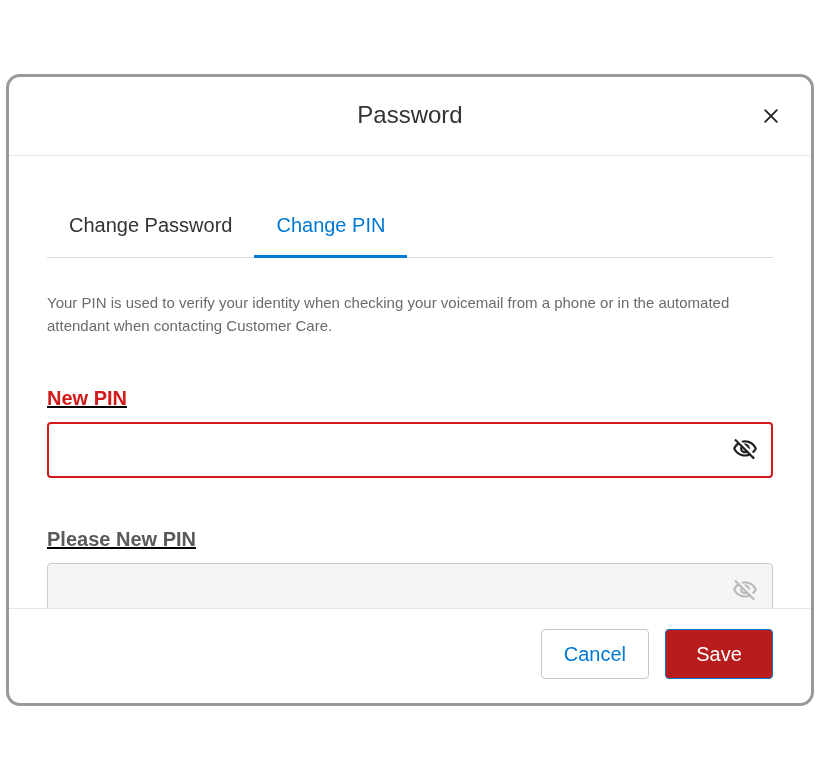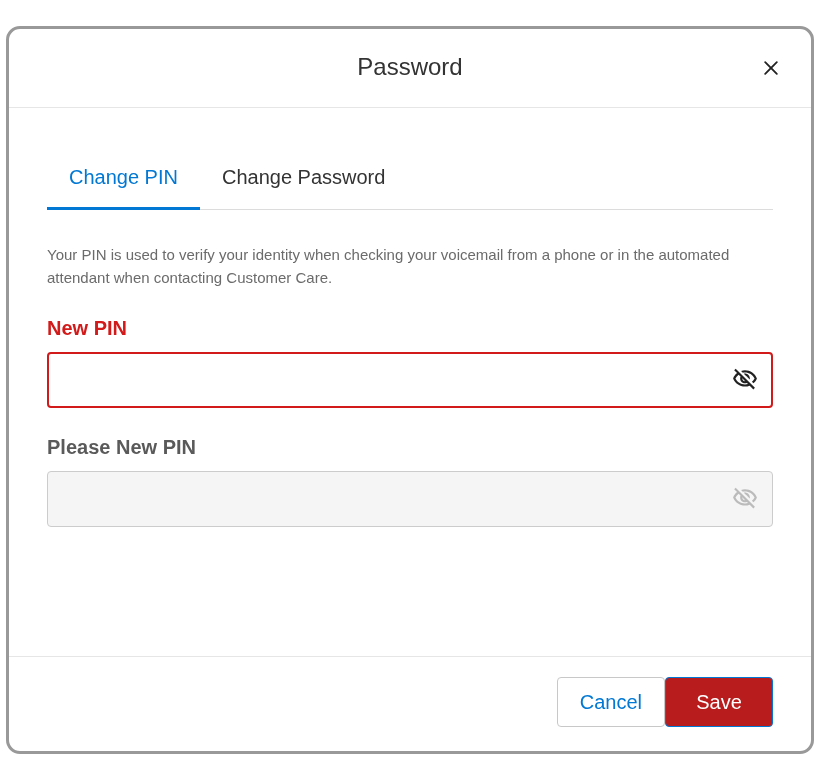--- a/index.html
+++ b/index.html
@@ -11,21 +11,21 @@
       font-family: -apple-system, BlinkMacSystemFont, "Segoe UI", Helvetica, Arial, sans-serif;
       background: #fff;
       width: 820px;
       height: 780px;
       display: flex;
       align-items: center;
       justify-content: center;
     }
     .dialog {
       width: 808px;
-      height: 728px;
+      height: 632px;
       border: 3px solid #999;
       border-radius: 14px;
       background: #fff;
       display: flex;
       flex-direction: column;
       overflow: hidden;
     }
     .dialog-header {
       position: relative;
       display: flex;
@@ -83,21 +83,22 @@
       color: #0078D4;
       border-bottom: 3px solid #0078D4;
     }
     .description {
       font-size: 15px;
       color: #6b6b6b;
       line-height: 1.5;
       margin-top: 34px;
     }
     .field-group {
-      margin-top: 28px;
+      margin-top: 50px;
+      text-decoration: underline;
     }
     .field-label {
       font-size: 20px;
       font-weight: 600;
       color: #5a5a5a;
       display: block;
       margin-bottom: 12px;
     }
     .field-label.error {
       color: #d31a1a;
@@ -149,20 +150,21 @@
     .error-message {
       color: #d31a1a;
       font-size: 19px;
       margin-top: 10px;
     }
     .dialog-footer {
       border-top: 1px solid #e6e6e6;
       padding: 20px 38px 24px 38px;
       display: flex;
       justify-content: flex-end;
+      gap: 16px;
     }
     .btn {
       min-width: 108px;
       height: 50px;
       font-size: 20px;
       border-radius: 4px;
       cursor: pointer;
       padding: 0 22px;
       border: 1px solid transparent;
     }
@@ -189,22 +191,22 @@
         <svg viewBox="0 0 24 24" fill="none" stroke="currentColor" stroke-width="2.2" stroke-linecap="round">
           <line x1="5" y1="5" x2="19" y2="19"></line>
           <line x1="19" y1="5" x2="5" y2="19"></line>
         </svg>
       </span>
     </button>
   </div>
 
   <div class="dialog-body">
     <div class="tabs">
+      <button class="tab">Change Password</button>
       <button class="tab active">Change PIN</button>
-      <button class="tab">Change Password</button>
     </div>
 
     <p class="description">Your PIN is used to verify your identity when checking your voicemail from a phone or in the automated attendant when contacting Customer Care.</p>
 
     <div class="field-group">
       <label class="field-label error">New PIN</label>
       <div class="input-wrapper">
         <input type="password" class="text-input error" value="" style="">
         <button class="eye-toggle">
           <span>

